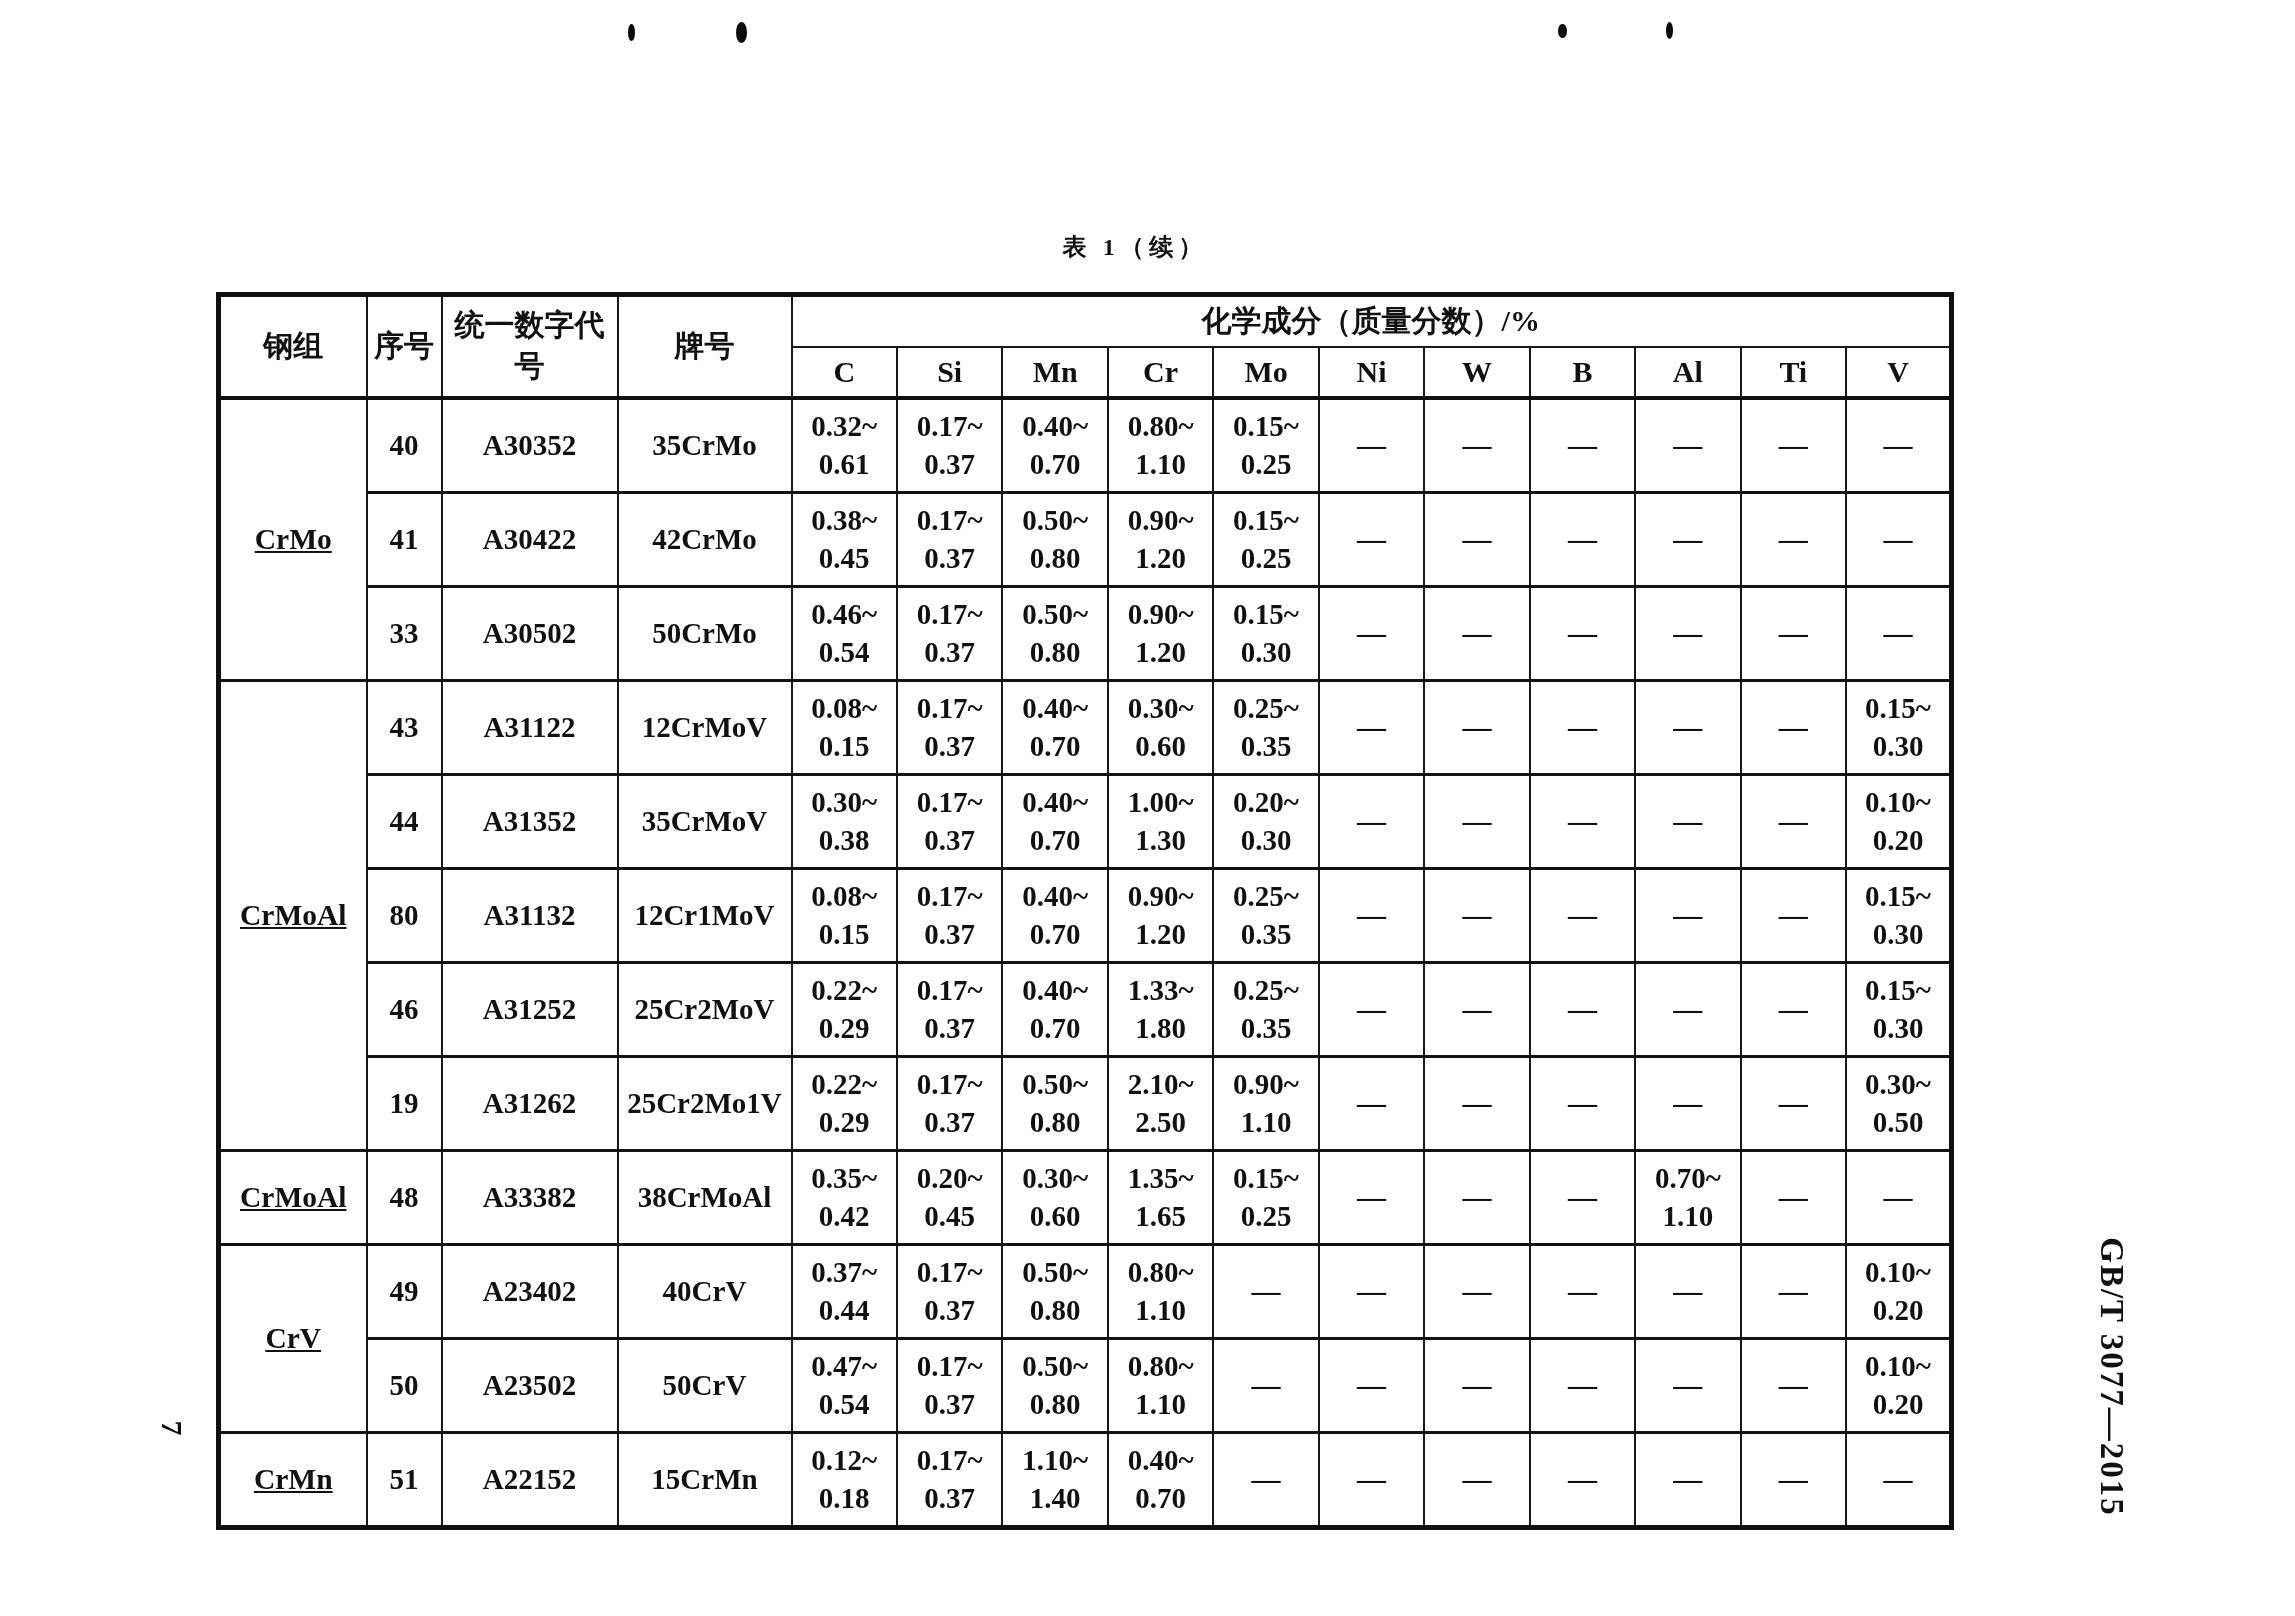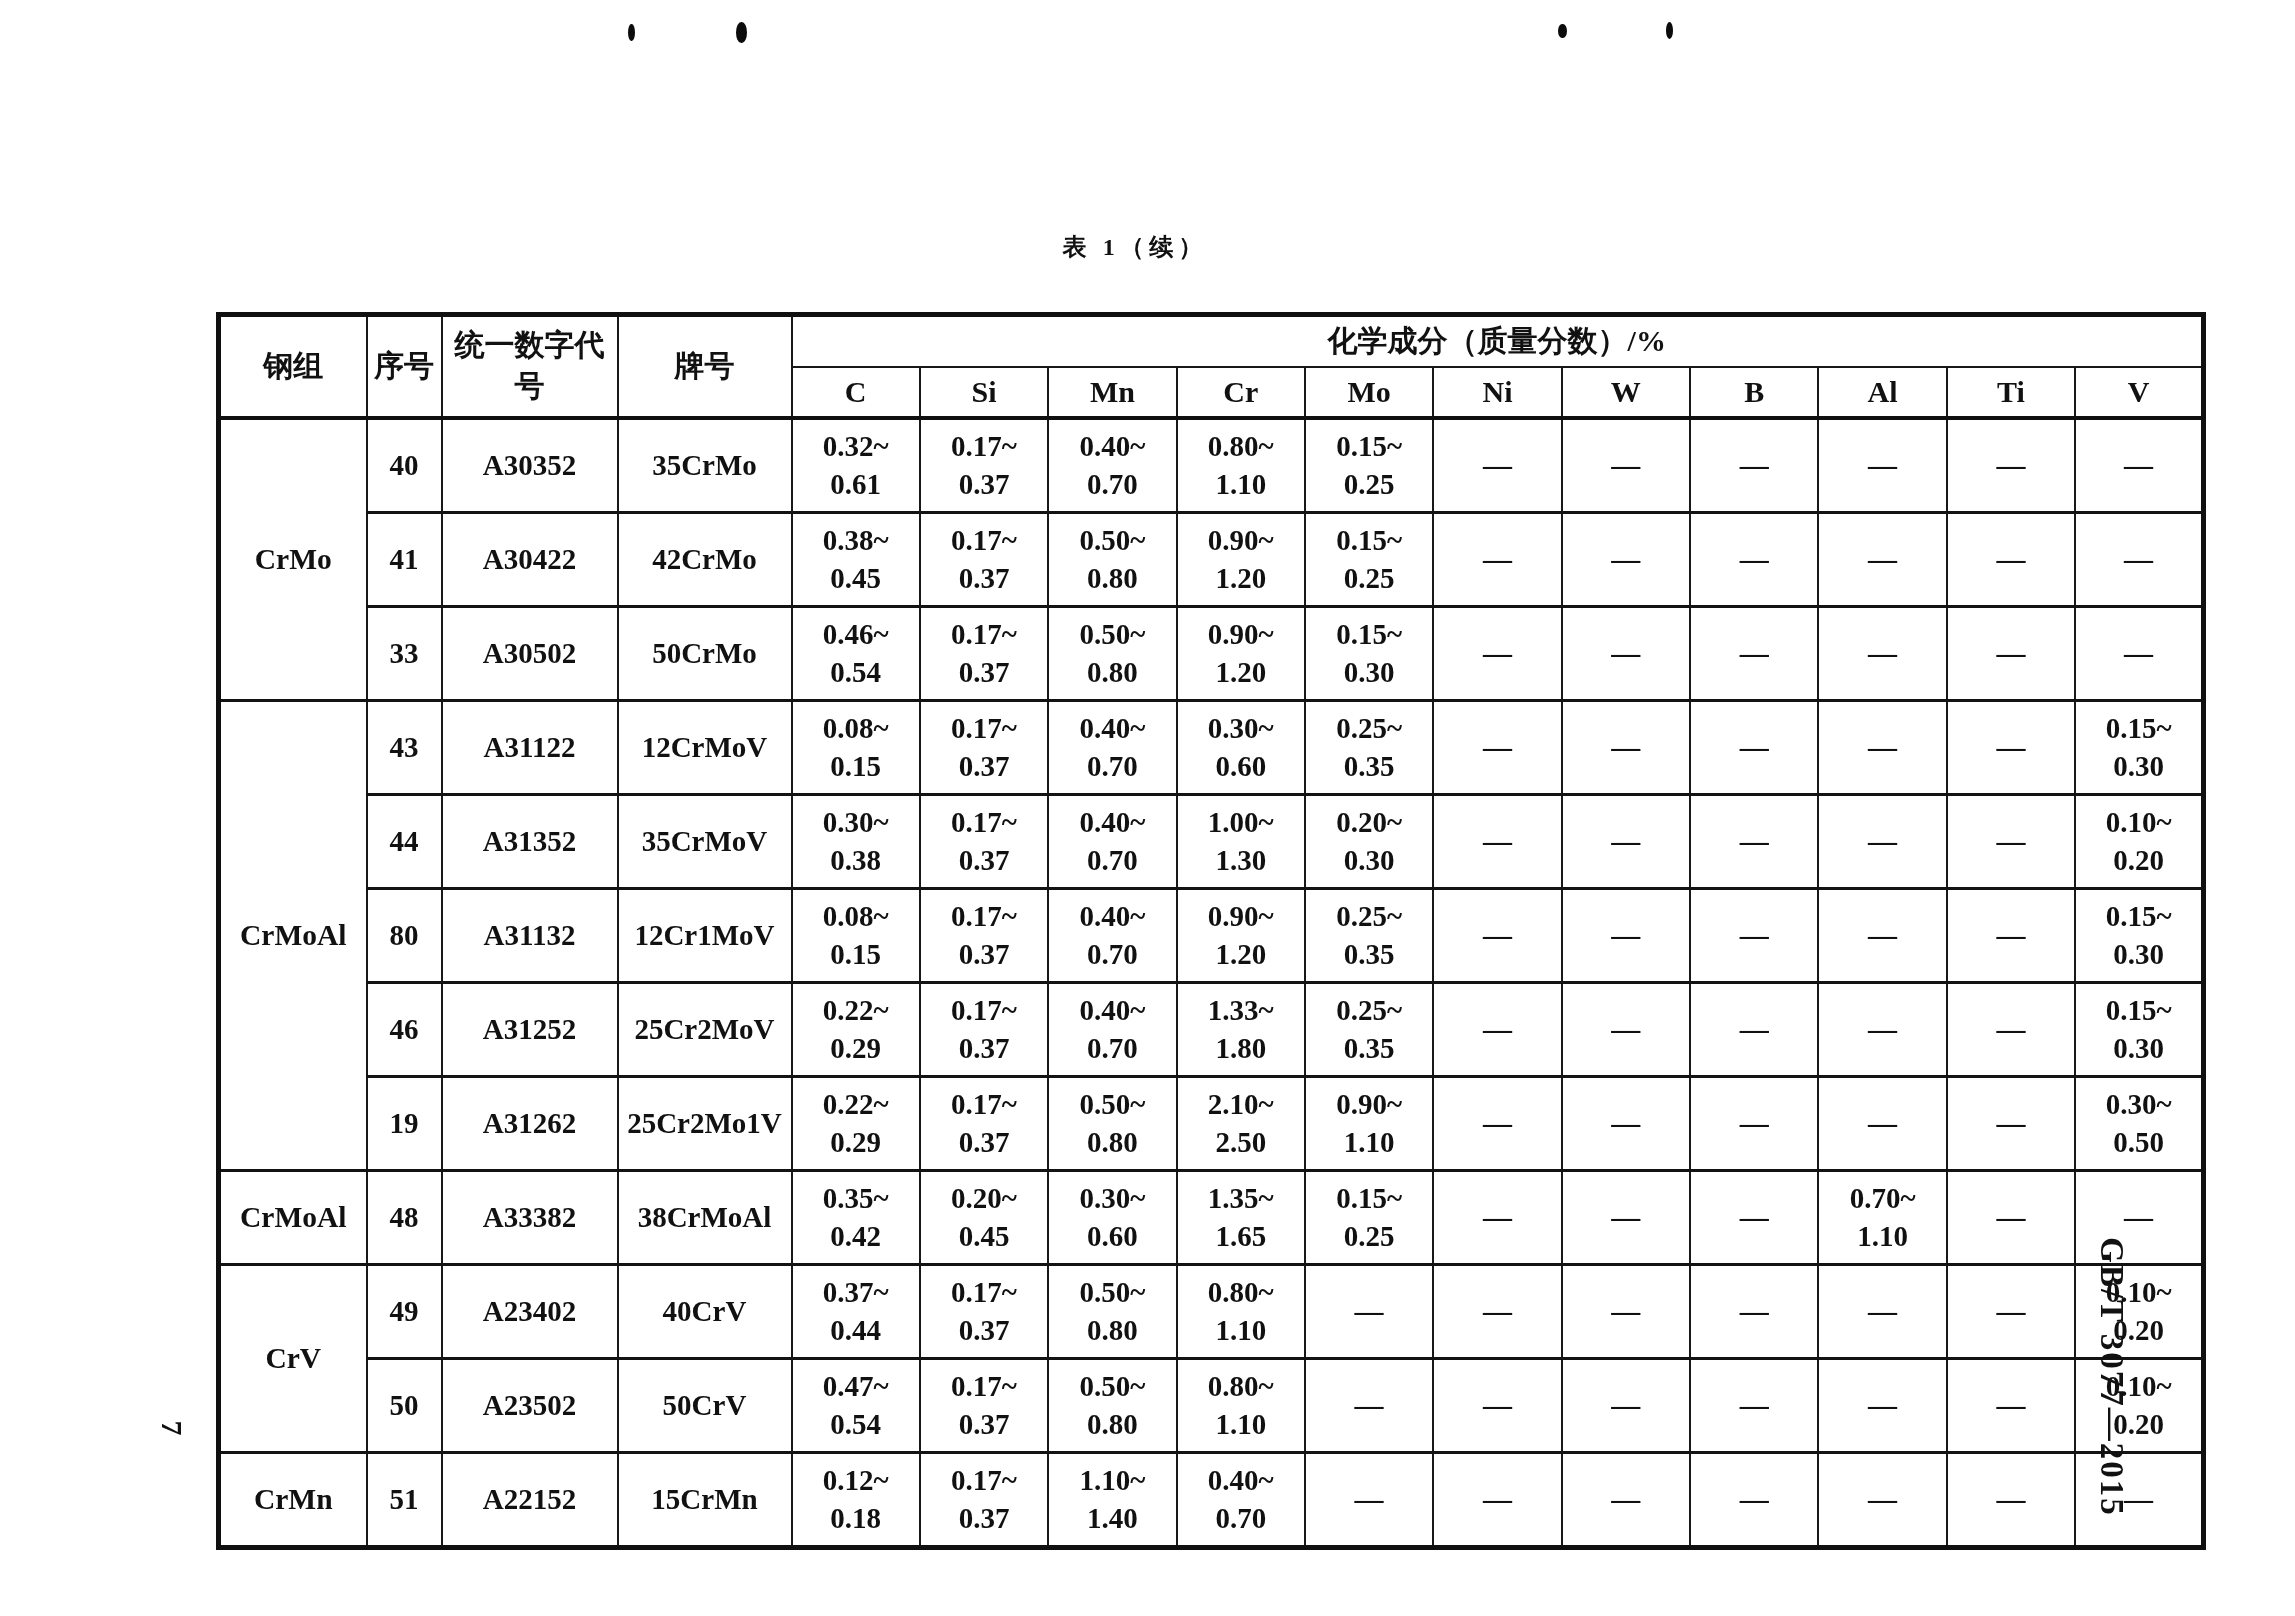--- a/index.html
+++ b/index.html
@@ -7,38 +7,38 @@
     width:2295px;height:1616px;position:relative;background:#ffffff;
     font-family:"Liberation Serif","DejaVu Serif",serif;
     color:#111;font-weight:600;
   }
   .speck{position:absolute;background:#0c0c0c;border-radius:50%;}
   .page-title{
     position:absolute;left:1135px;top:231px;transform:translateX(-50%);
     font-size:24px;font-weight:700;letter-spacing:5.2px;white-space:nowrap;
   }
   .comp-table{
-    position:absolute;left:216px;top:312px;width:1990px;
+    position:absolute;left:216px;top:292px;width:1738px;
     border-collapse:collapse;table-layout:fixed;
     border:5.9px solid #101010;
   }
   .comp-table th,.comp-table td{
     border-left:2px solid #181818;
     text-align:center;vertical-align:middle;
     padding:0;overflow:hidden;
   }
   thead tr.h1{height:52px;}
   thead tr.h2{height:51px;}
   thead th{font-weight:600;font-size:30px;}
   thead tr.h1 th.comp-head{border-bottom:2.6px solid #181818;}
   thead th.span2{border-bottom:4.6px solid #101010;}
   thead tr.h2 th{border-bottom:4.6px solid #101010;}
   tbody tr{height:91px;}
   tbody td{border-top:3.3px solid #131313;font-size:29px;}
-  td.group-cell{font-size:29.5px;}
+  td.group-cell{font-size:29.5px;text-decoration:underline;}
   .range-top,.range-bot{line-height:38px;}
   .dash{display:inline-block;line-height:91px;}
   .side-label{
     position:absolute;left:2111px;top:1377px;
     transform:translate(-50%,-50%) rotate(90deg);
     font-size:33px;font-weight:700;white-space:nowrap;letter-spacing:2px;
   }
   .page-number{
     position:absolute;left:172px;top:1428px;
     transform:translate(-50%,-50%) rotate(90deg);

